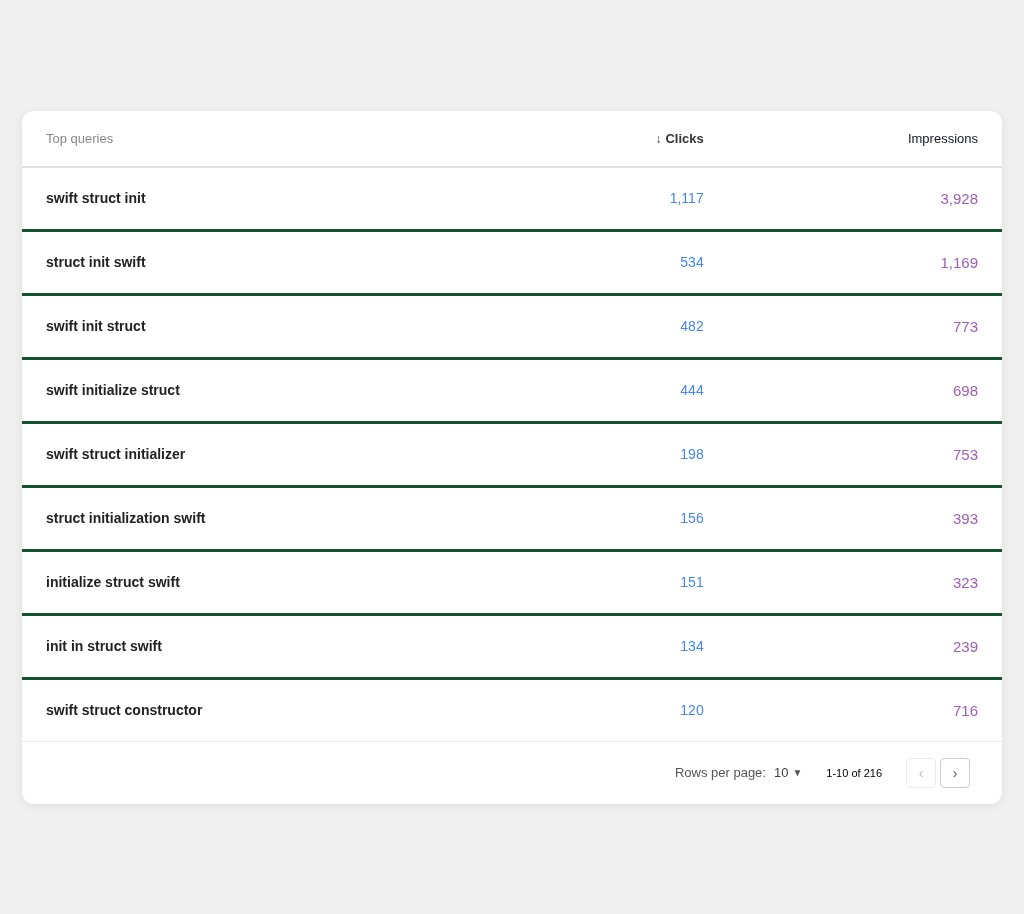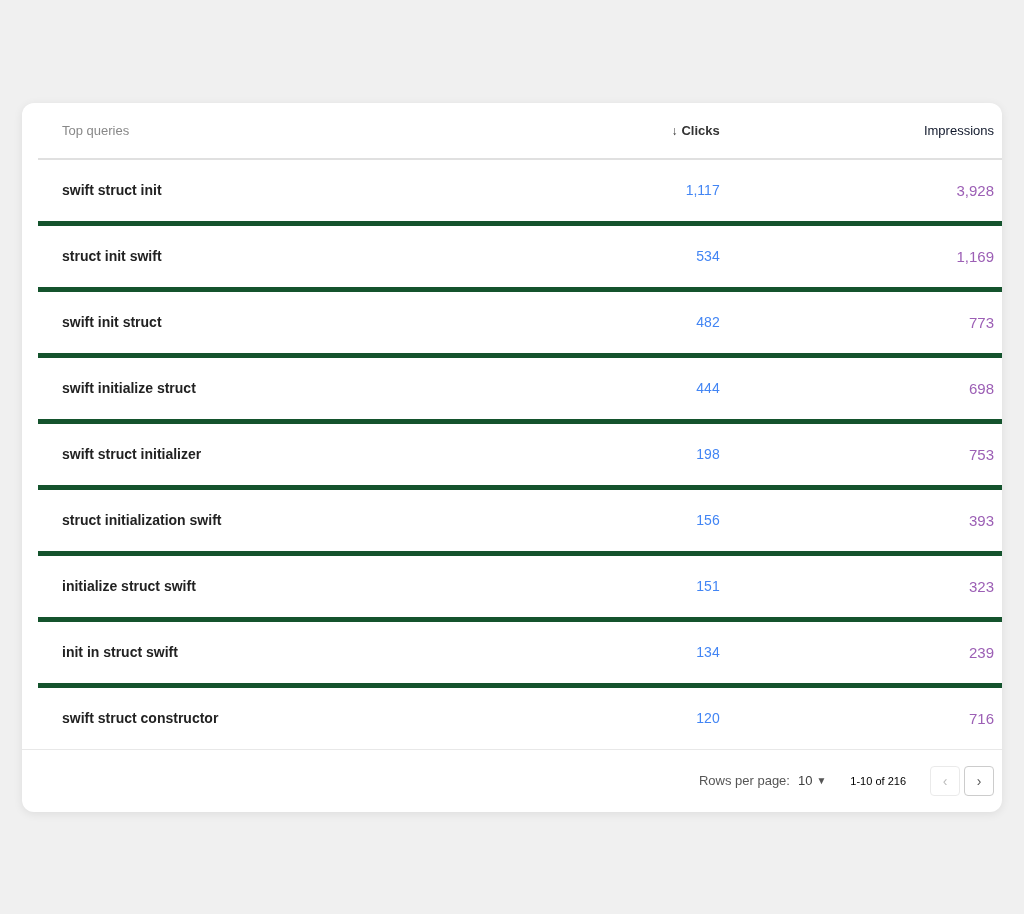--- a/index.html
+++ b/index.html
@@ -21,21 +21,20 @@
     .card {
       background: #ffffff;
       border-radius: 12px;
       box-shadow: 0 2px 10px rgba(0,0,0,0.08);
       width: 980px;
       overflow: hidden;
     }
 
     .table-container {
       width: 100%;
-      margin-left: 16px;
     }
 
     table {
       width: 100%;
       border-collapse: collapse;
     }
 
     thead tr {
       border-bottom: 2px solid #e0e0e0;
     }
@@ -61,21 +60,21 @@
     }
 
     .sort-arrow {
       display: inline-block;
       margin-right: 4px;
       font-size: 12px;
       color: #333;
     }
 
     tbody tr {
-      border-bottom: 5px solid #14532d;
+      border-bottom: 3px solid #14532d;
     }
 
     tbody tr:last-child {
       border-bottom: none;
     }
 
     tbody td {
       padding: 22px 24px;
       font-size: 14px;
     }
@@ -95,21 +94,21 @@
     td.impressions-cell {
       text-align: right;
       color: #9c5fb5;
       font-size: 15px;
     }
 
     .footer {
       display: flex;
       justify-content: flex-end;
       align-items: center;
-      padding: 16px 8px;
+      padding: 16px 32px;
       border-top: 1px solid #e8e8e8;
       gap: 24px;
       font-size: 13px;
       color: #555;
     }
 
     .rows-per-page {
       display: flex;
       align-items: center;
       gap: 8px;

